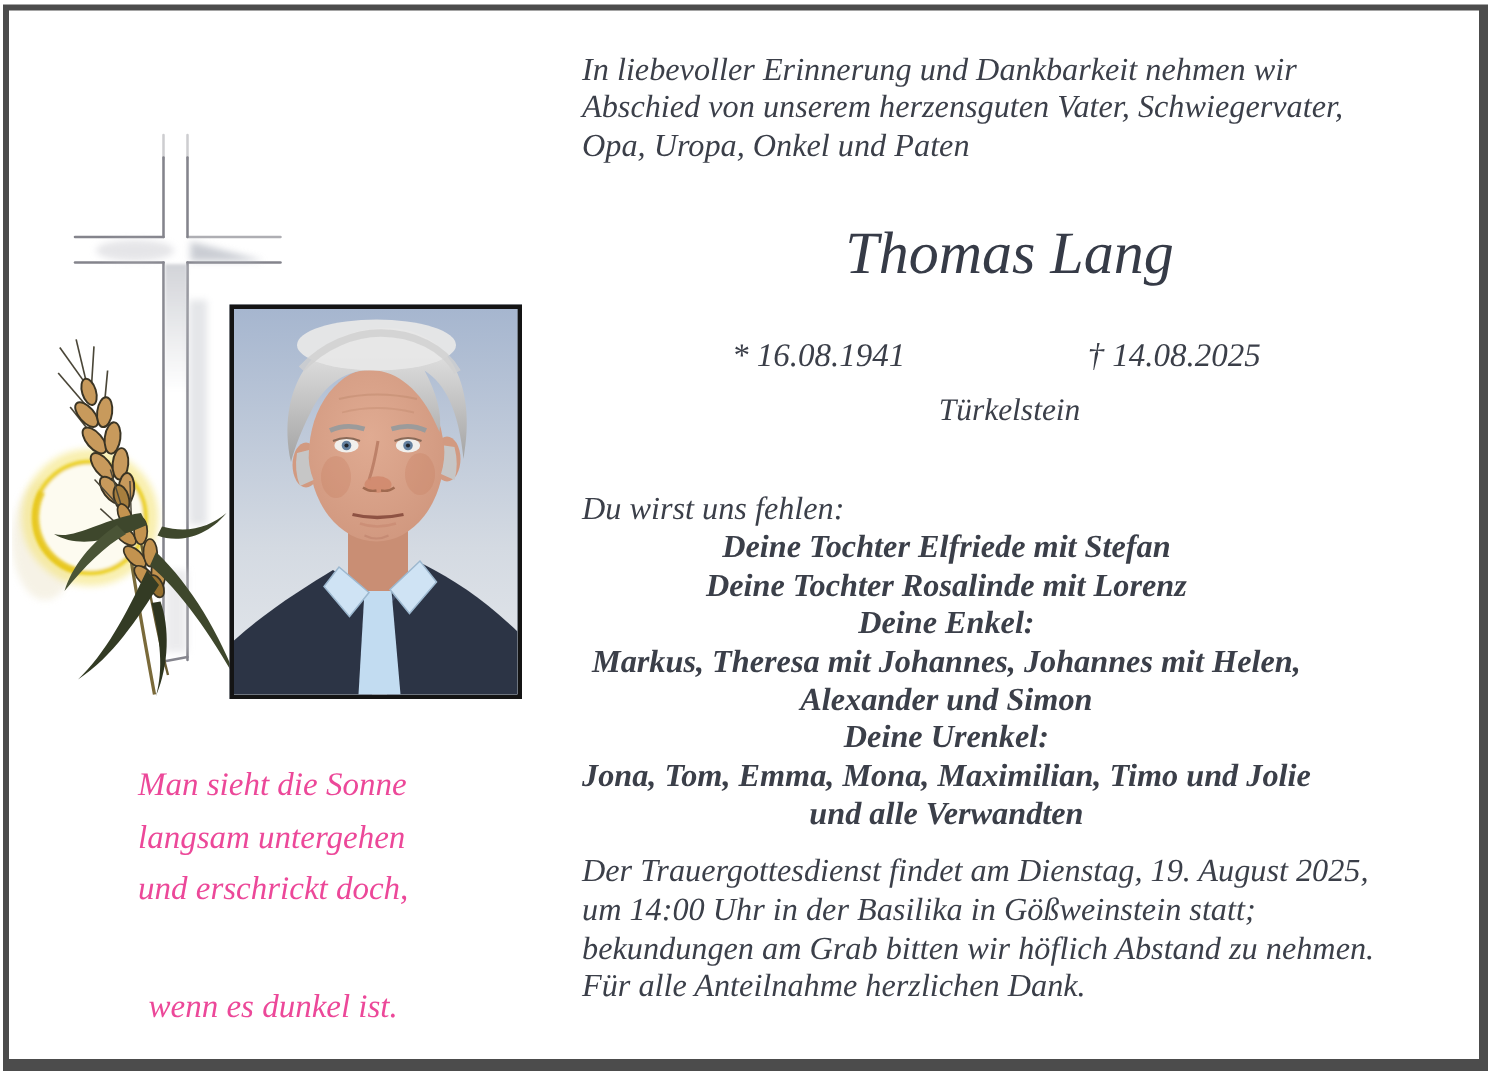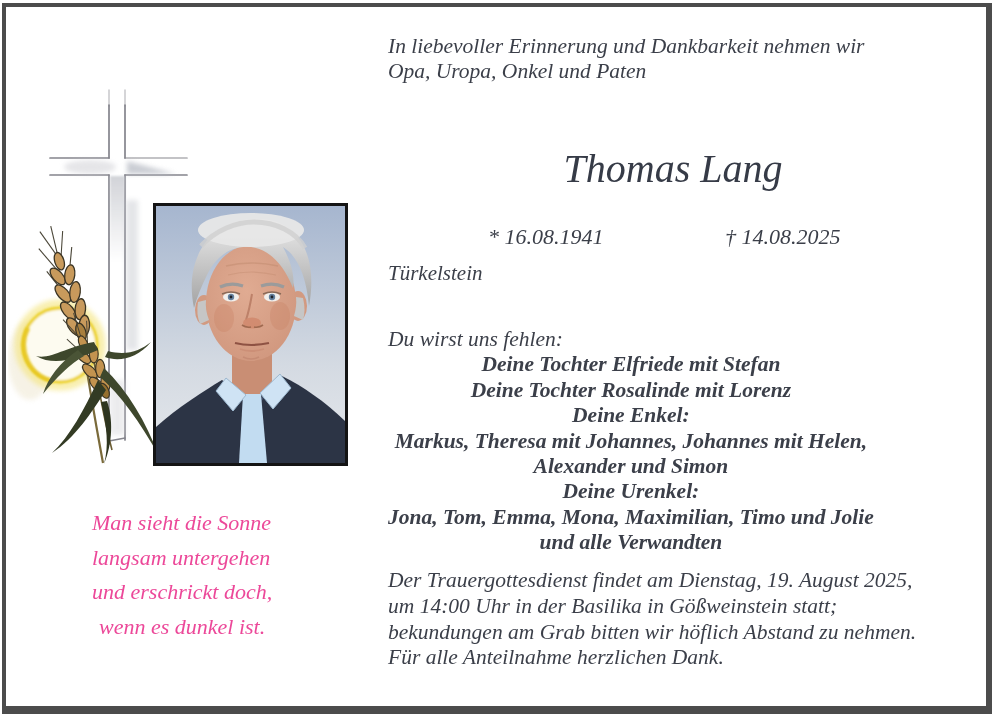--- a/index.html
+++ b/index.html
@@ -16,32 +16,32 @@
   .artwork{position:absolute;left:8px;top:50px;width:370px;height:430px;}
   .photo{
     position:absolute;left:153px;top:203px;width:195px;height:263px;
     box-sizing:border-box;border:3px solid #141414;background:#b6c3d6;
   }
   .photo svg{display:block;}
   .poem{
     position:absolute;left:92px;top:506px;width:240px;
     font-size:22px;line-height:34.5px;font-style:italic;color:#ec4899;
   }
-  .poem div:last-child{padding-left:7px;}
+  .poem div:last-child{padding-left:7px;margin-top:44px;}
   
   .col{position:absolute;left:388px;color:#3b3f49;font-style:italic;}
   .intro{top:34px;font-size:21.5px;line-height:25.3px;}
   .name{
     top:134px;width:570px;text-align:center;
     font-size:40px;line-height:70px;color:#363b47;
   }
   .dates{top:224px;width:570px;height:30px;font-size:22px;}
   .dates .birth{position:absolute;left:100px;}
   .dates .death{position:absolute;left:337px;}
-  .place{top:261px;width:570px;text-align:left;font-size:21px;}
+  .place{top:261px;width:570px;text-align:center;font-size:21px;}
   .family{top:327px;font-size:21.5px;line-height:25.4px;}
   .family .bold{font-weight:bold;text-align:center;}
   .service{top:568px;font-size:21.5px;line-height:25.8px;}
 </style>
 </head>
 <body>
 
 <div class="frame"></div>
 
 <svg class="artwork" viewBox="0 0 370 430" width="370" height="430">
@@ -214,20 +214,21 @@
 
 <div class="poem">
   <div>Man sieht die Sonne</div>
   <div>langsam untergehen</div>
   <div>und erschrickt doch,</div>
   <div>wenn es dunkel ist.</div>
 </div>
 
 <div class="col intro">
   <div>In liebevoller Erinnerung und Dankbarkeit nehmen wir</div>
+  <div>Abschied von unserem herzensguten Vater, Schwiegervater,</div>
   <div>Opa, Uropa, Onkel und Paten</div>
 </div>
 
 <div class="col name">Thomas Lang</div>
 
 <div class="col dates">
   <span class="birth">* 16.08.1941</span>
   <span class="death">† 14.08.2025</span>
 </div>
 

